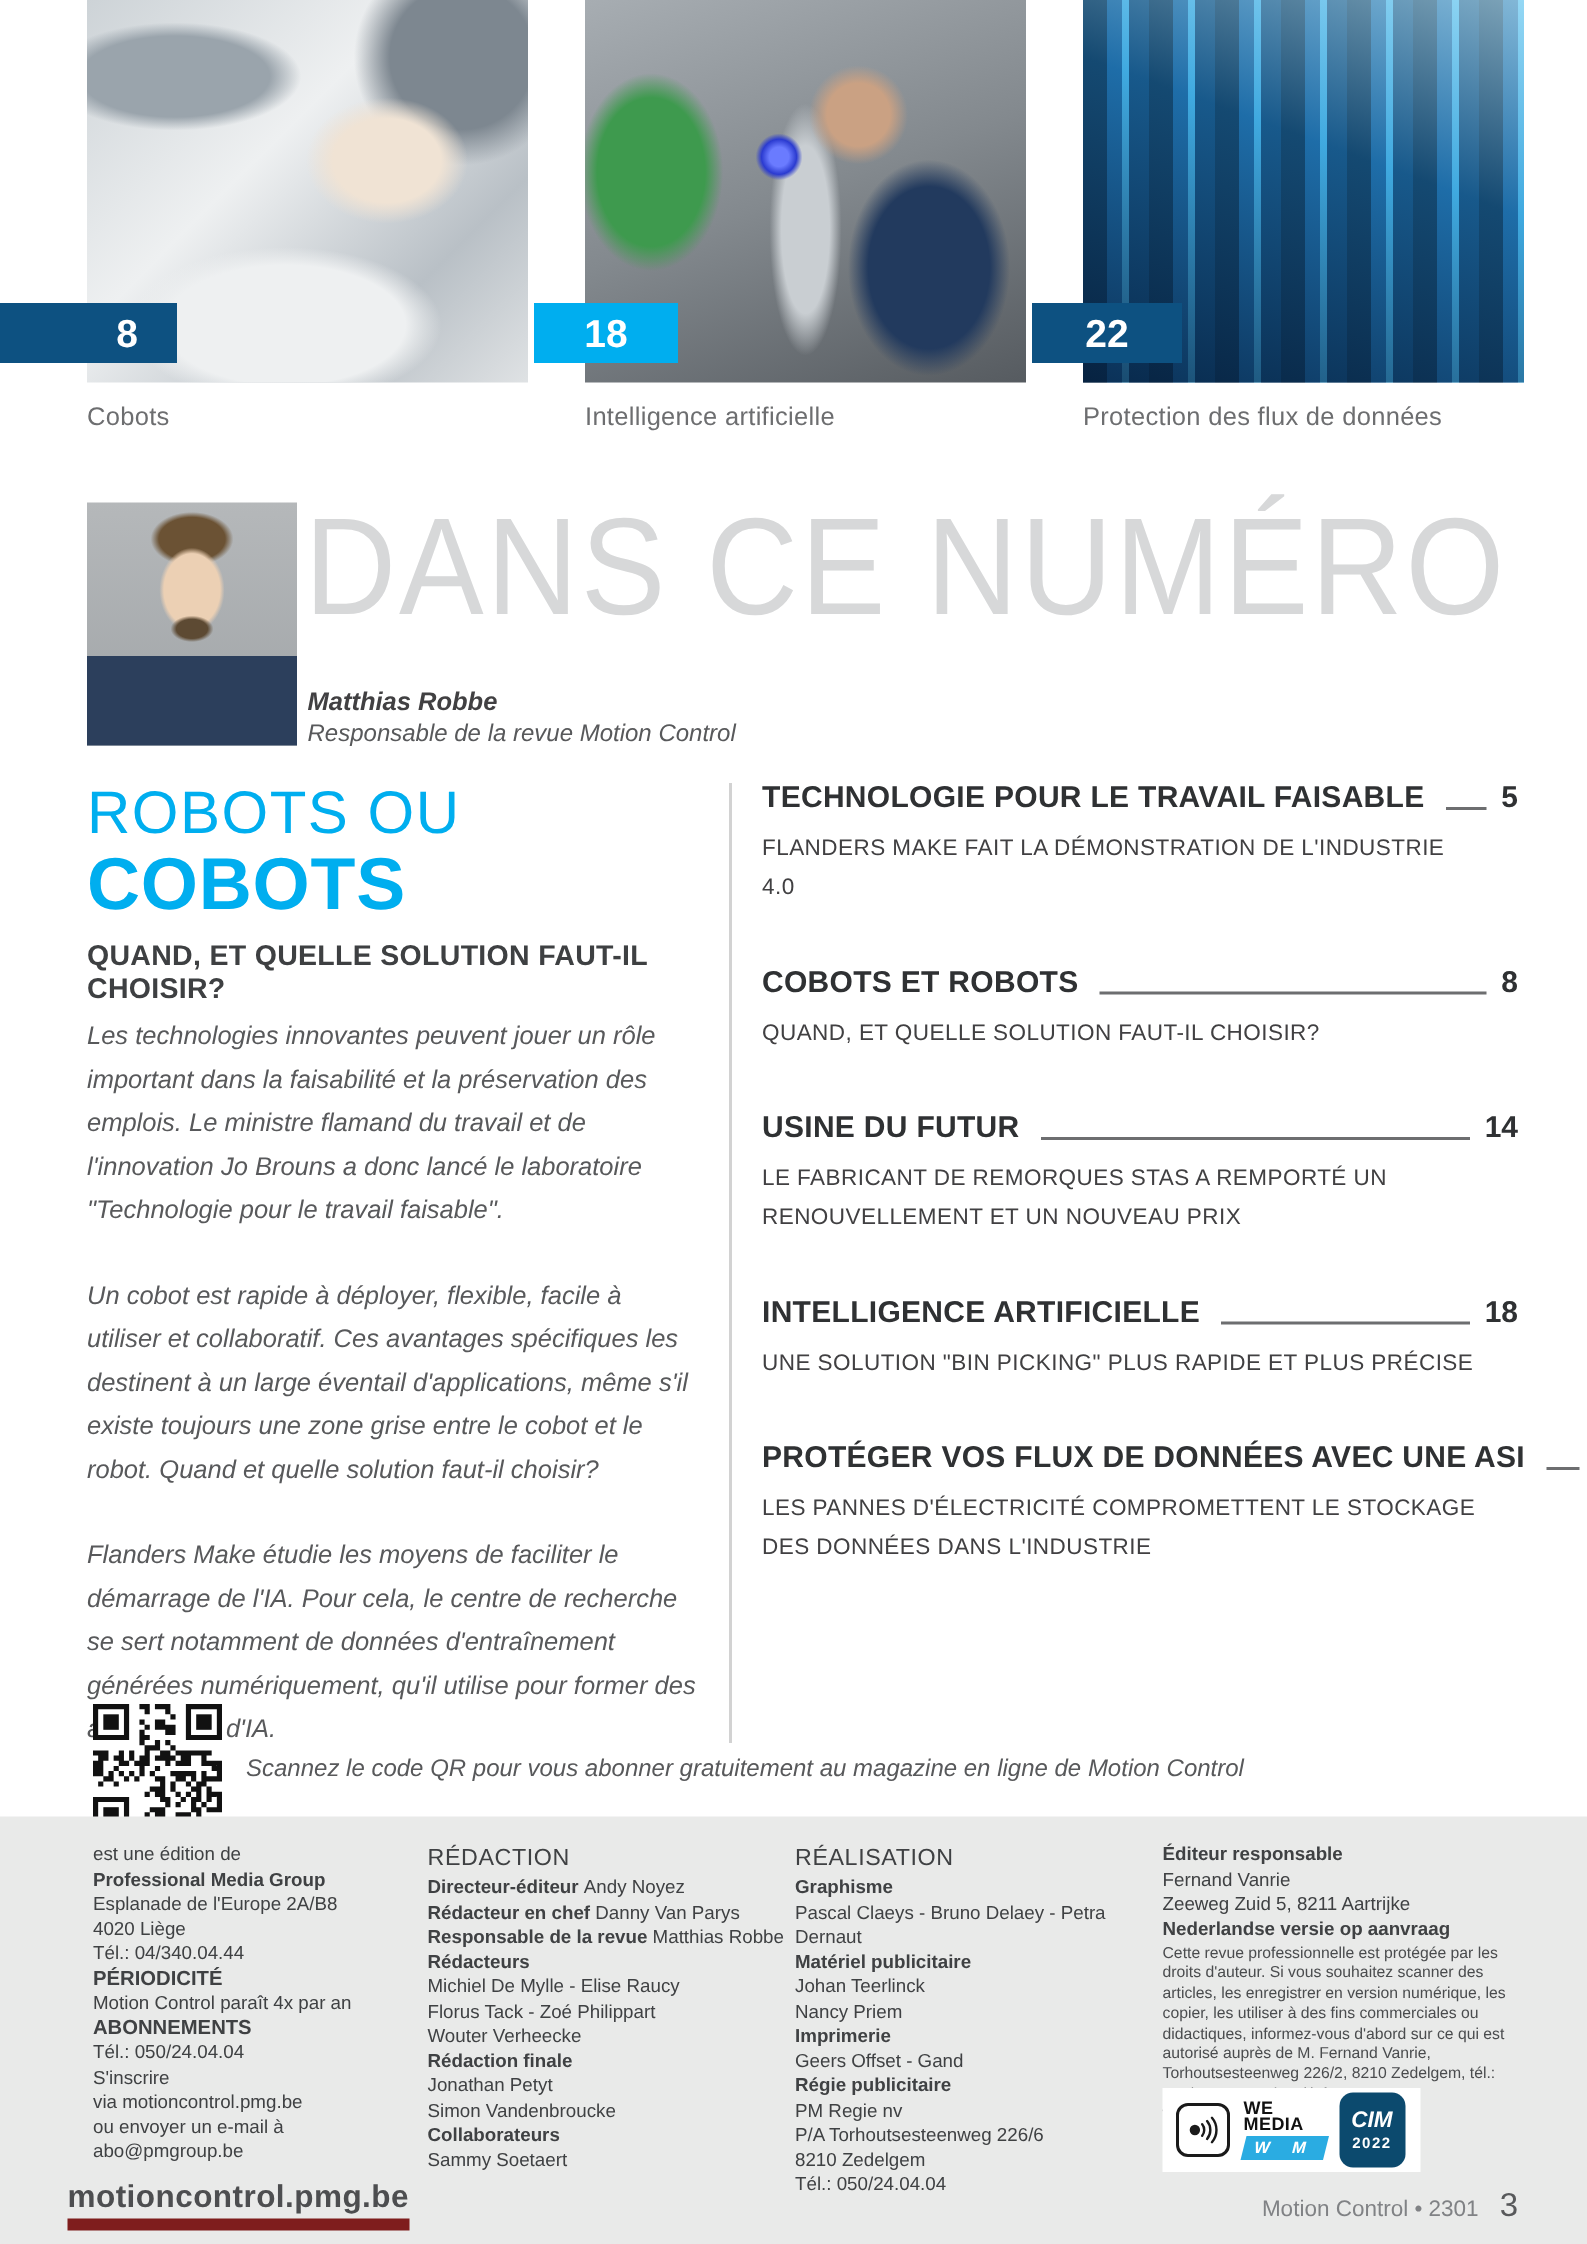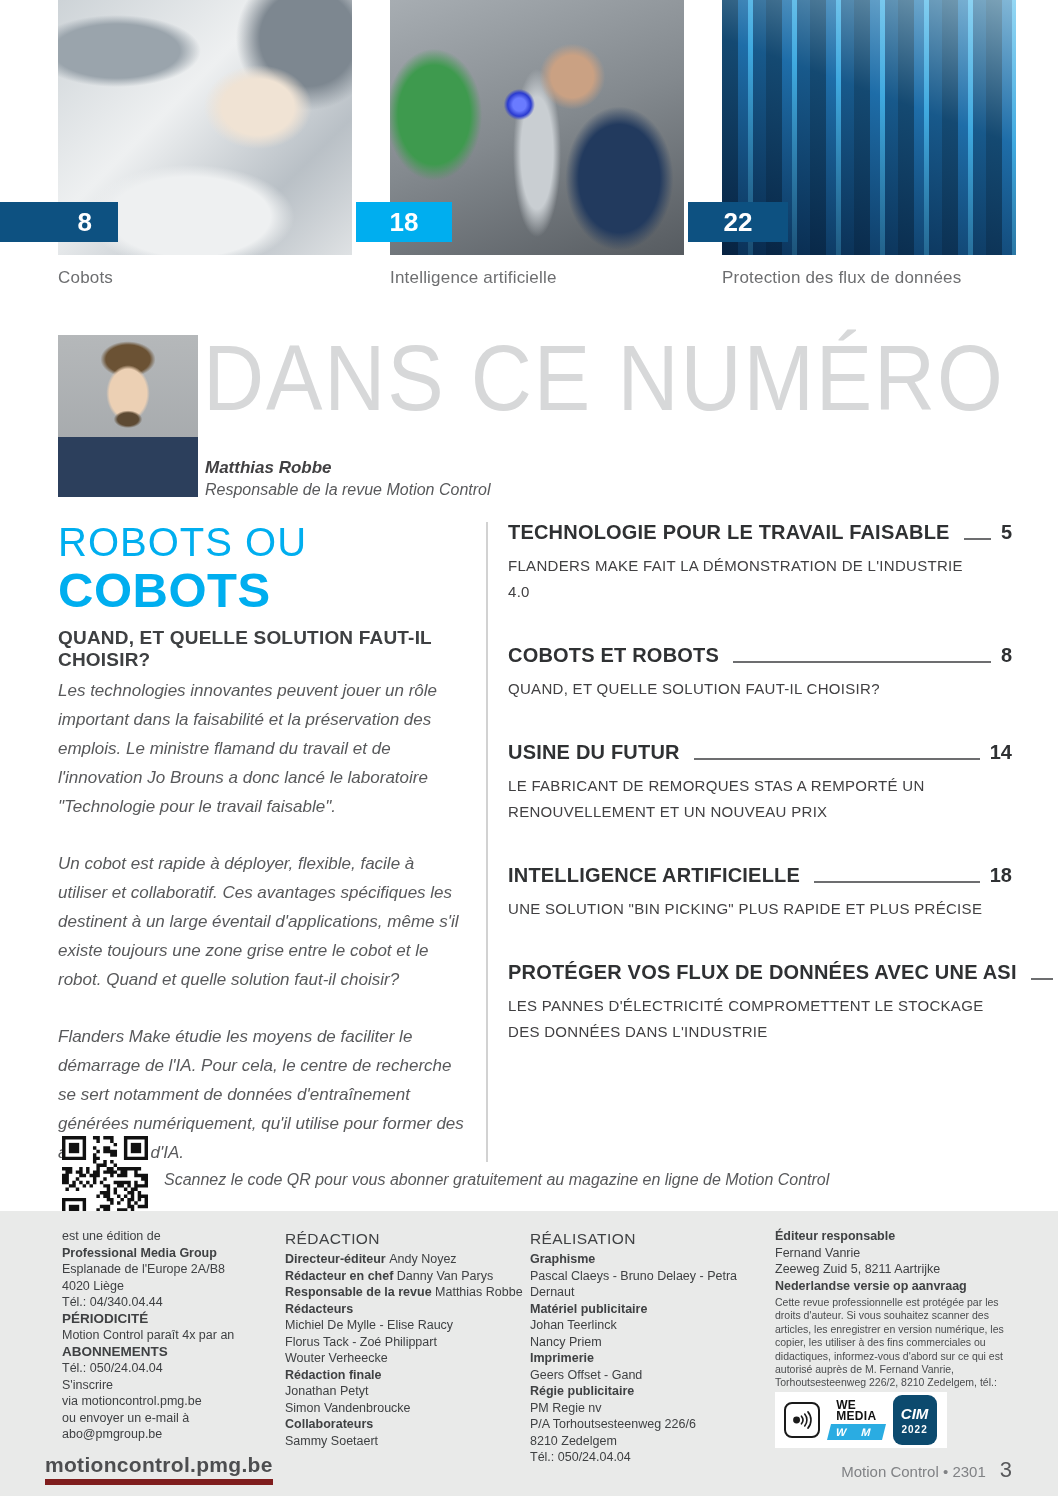--- a/index.html
+++ b/index.html
@@ -99,31 +99,31 @@
   .f-line.hdr2 { line-height:21px; }
   .f-line.hdr2 .fb { font-weight:400; font-size:15.5px; letter-spacing:.4px; }
   .f-line.sub  .fb { font-size:13.5px; }
   .fineprint { margin-top:2px; font-size:10.5px; line-height:13.4px; color:#4a4c4e; }
 
   .logo-strip { position:absolute; left:775px; top:1392px; width:172px; height:56px; background:#fff;
     display:flex; align-items:center; padding:0 9px; gap:9px; }
   .audio-logo { width:36px; height:36px; border:2px solid #1a1a1a; border-radius:8px;
     display:flex; align-items:center; justify-content:center; background:#fff; }
   .audio-logo svg { width:26px; height:26px; }
-  .wemedia { display:flex; flex-direction:column; align-items:center; }
+  .wemedia { display:flex; flex-direction:column; align-items:flex-start; }
   .wm-text { font-size:12px; line-height:11px; font-weight:800; color:#111; letter-spacing:.3px; }
   .wm-flag { margin-top:2px; background:#2aace2; color:#fff; font-size:11px; font-weight:800;
     padding:2px 7px; transform:skewX(-14deg); letter-spacing:6px; }
   .cim-badge { width:44px; height:50px; background:#0c4a6e; border-radius:9px; color:#fff;
     display:flex; flex-direction:column; align-items:center; justify-content:center; line-height:1; }
   .cim-title { font-size:15px; font-weight:800; font-style:italic; }
   .cim-year { font-size:10px; font-weight:700; margin-top:4px; letter-spacing:1px; }
 
   .site-link { position:absolute; left:45px; top:1453px; font-size:21px; font-weight:700;
-    color:#4d4e50; letter-spacing:.3px; border-bottom:6px solid #7f1d1d; padding-bottom:2px; }
+    color:#4d4e50; letter-spacing:.3px; border-bottom:8px solid #7f1d1d; padding-bottom:2px; }
   .issue-line { position:absolute; right:46px; top:1457px; display:flex; align-items:baseline; gap:14px; }
   .issue-text { font-size:15px; color:#808285; }
   .page-num { font-size:22px; color:#58595b; }
 </style>
 </head>
 <body>
 
 <div class="photo photo-1"></div>
 <div class="photo photo-2"></div>
 <div class="photo photo-3"></div>

